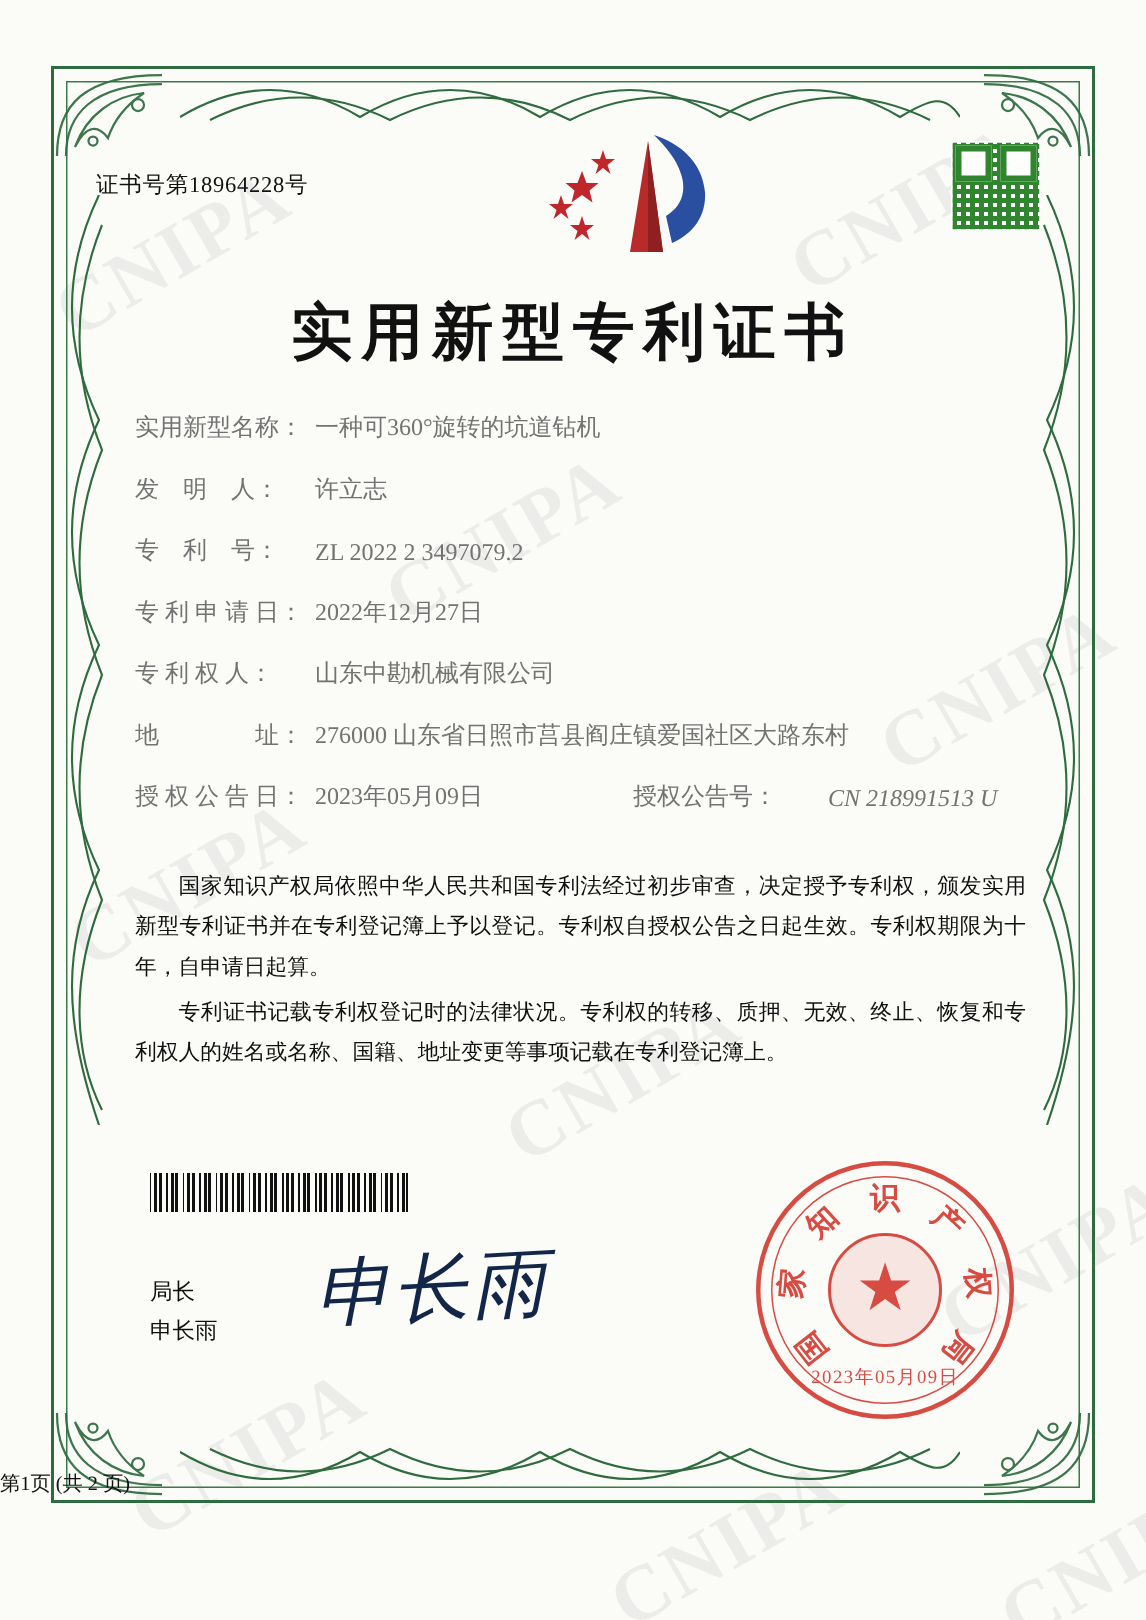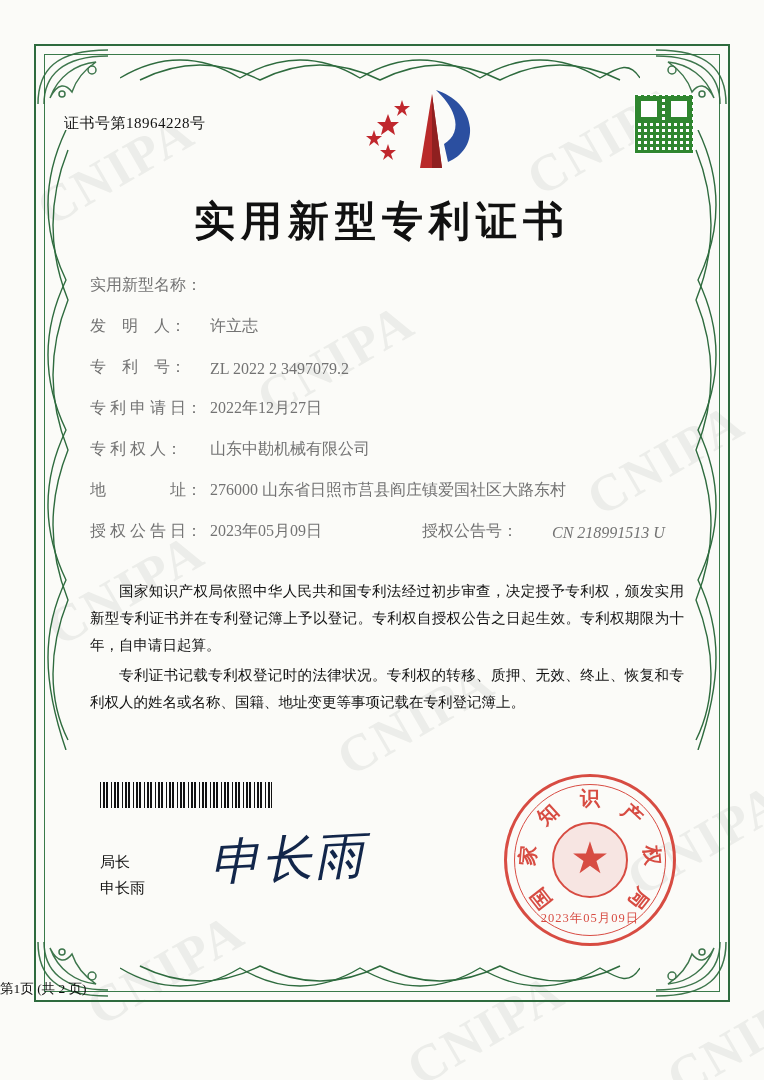--- a/index.html
+++ b/index.html
@@ -396,20 +396,21 @@
       </div>
 
       <div class="qr"></div>
     </div>
 
     <div class="title">实用新型专利证书</div>
 
     <div class="fields">
       <div class="field">
         <div class="f-label">实用新型名称：</div>
+        <div class="f-value">一种可360°旋转的坑道钻机</div>
       </div>
       <div class="field">
         <div class="f-label">发　明　人：</div>
         <div class="f-value">许立志</div>
       </div>
       <div class="field">
         <div class="f-label">专　利　号：</div>
         <div class="f-value">ZL 2022 2 3497079.2</div>
       </div>
       <div class="field">

